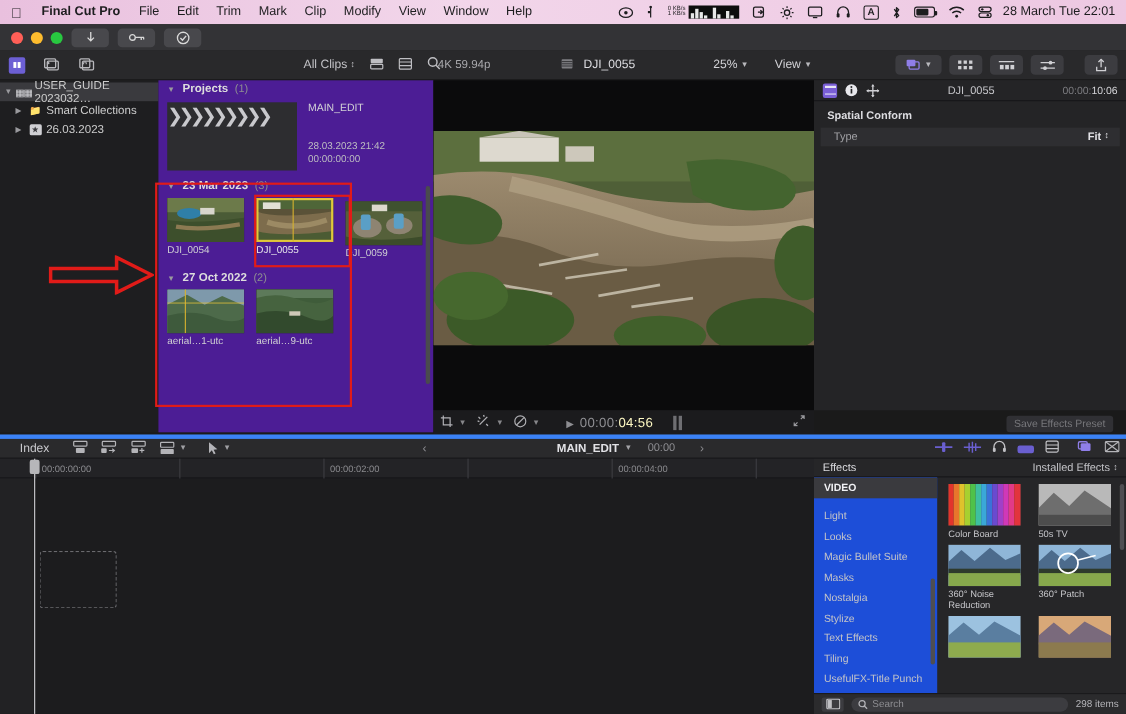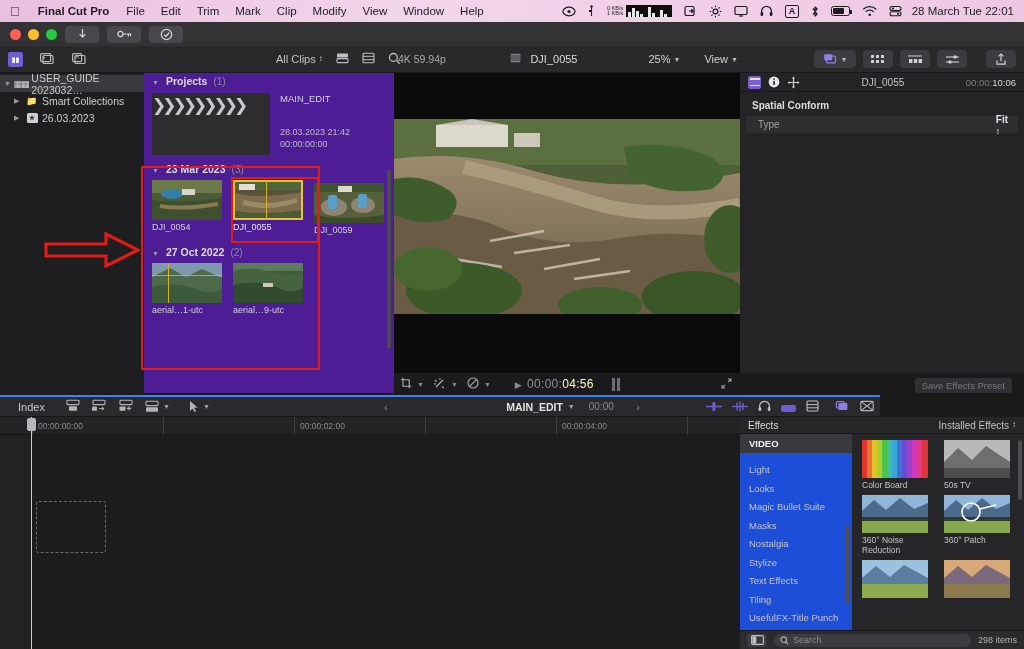--- a/index.html
+++ b/index.html
@@ -134,30 +134,30 @@
   .insp-vid { width: 13px; height: 13px; background: #7a5fd6; border-radius: 2px; position:relative;}
   .insp-vid::before,.insp-vid::after{content:"";position:absolute;left:1.5px;right:1.5px;height:1.5px;background:#e8e6f5;}
   .insp-vid::before{top:2.5px;} .insp-vid::after{bottom:2.5px;}
   .insp-title { flex: 1; text-align: center; color: #c6c6ca; font-size: 10px; }
   .insp-tc { color: #7c7c80; font-size: 9.5px; }
   .insp-tc b { color: #d5d5d9; font-weight: normal; }
   .insp-sec { color: #dcdce0; font-size: 10px; font-weight: bold; padding: 8px 0 5px 12px; }
   .insp-param { height: 17px; background: #2e2e31; display: flex; align-items: center;
                 padding: 0 10px 0 12px; margin: 0 6px; }
   .insp-param .k { color: #a2a2a6; font-size: 10px; flex: 1; }
-  .insp-param .v { color: #e4e4e8; font-size: 10px; font-weight: bold; display:flex; align-items:flex-start; gap:3px;flex-direction:column;}
+  .insp-param .v { color: #e4e4e8; font-size: 10px; font-weight: bold; display:flex; align-items:flex-start; gap:3px;}
   .save-preset { position: absolute; top: 375px; left: 740px; width: 284px; height: 20px;
                  display: flex; align-items: center; justify-content: flex-end; padding-right: 12px; }
   .save-preset span { background: #303034; color: #77777b; font-size: 9.5px;
                       border-radius: 3px; padding: 2px 7px; }
 
   
-  .tl-toolbar { position: absolute; top: 395px; left: 0; width: 880px; height: 22px;
+  .tl-toolbar { position: absolute; top: 395px; left: 0; width: 1024px; height: 22px;
                 background: #2a2a2c; display: flex; align-items: center;
-                border-top: 2px solid #3b82f6; border-bottom: 1px solid #151517; }
+                border-top: 4px solid #3b82f6; border-bottom: 1px solid #151517; }
   .tl-index { color: #c8c8cc; font-size: 11px; padding-left: 18px; width: 58px; }
   .tl-tools { display: flex; align-items: center; gap: 11px; color: #b4b4b8; font-size: 11px; padding-left: 8px; }
   .tl-center { position: absolute; left: 380px; width: 360px; display: flex; align-items: center;
                justify-content: center; gap: 14px; color: #b9b9bd; font-size: 10.5px; }
   .tl-center .prj { color: #e2e2e6; font-weight: bold; font-size: 10.5px; }
   .tl-center .dur { color: #8c8c90; font-size: 10px; }
   .tl-arrow { color: #8c8c90; font-size: 11px; }
   .tl-right { position: absolute; right: 6px; display: flex; align-items: center; gap: 10px; }
   .pill { width: 15px; height: 7px; background: #6a5fd0; border-radius: 2px; display:inline-block;}
 

